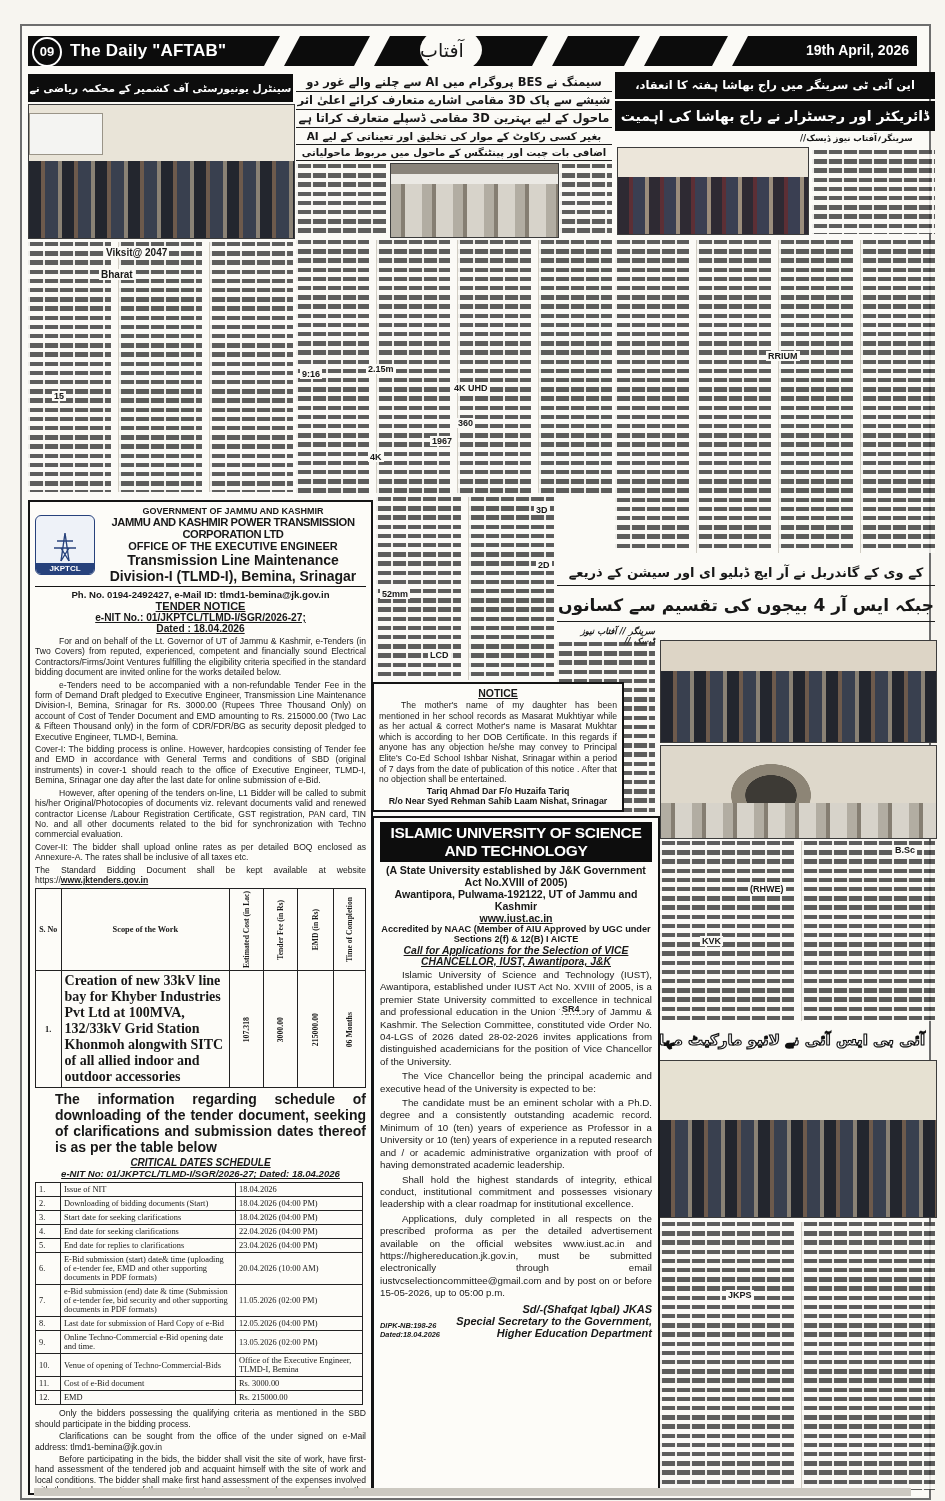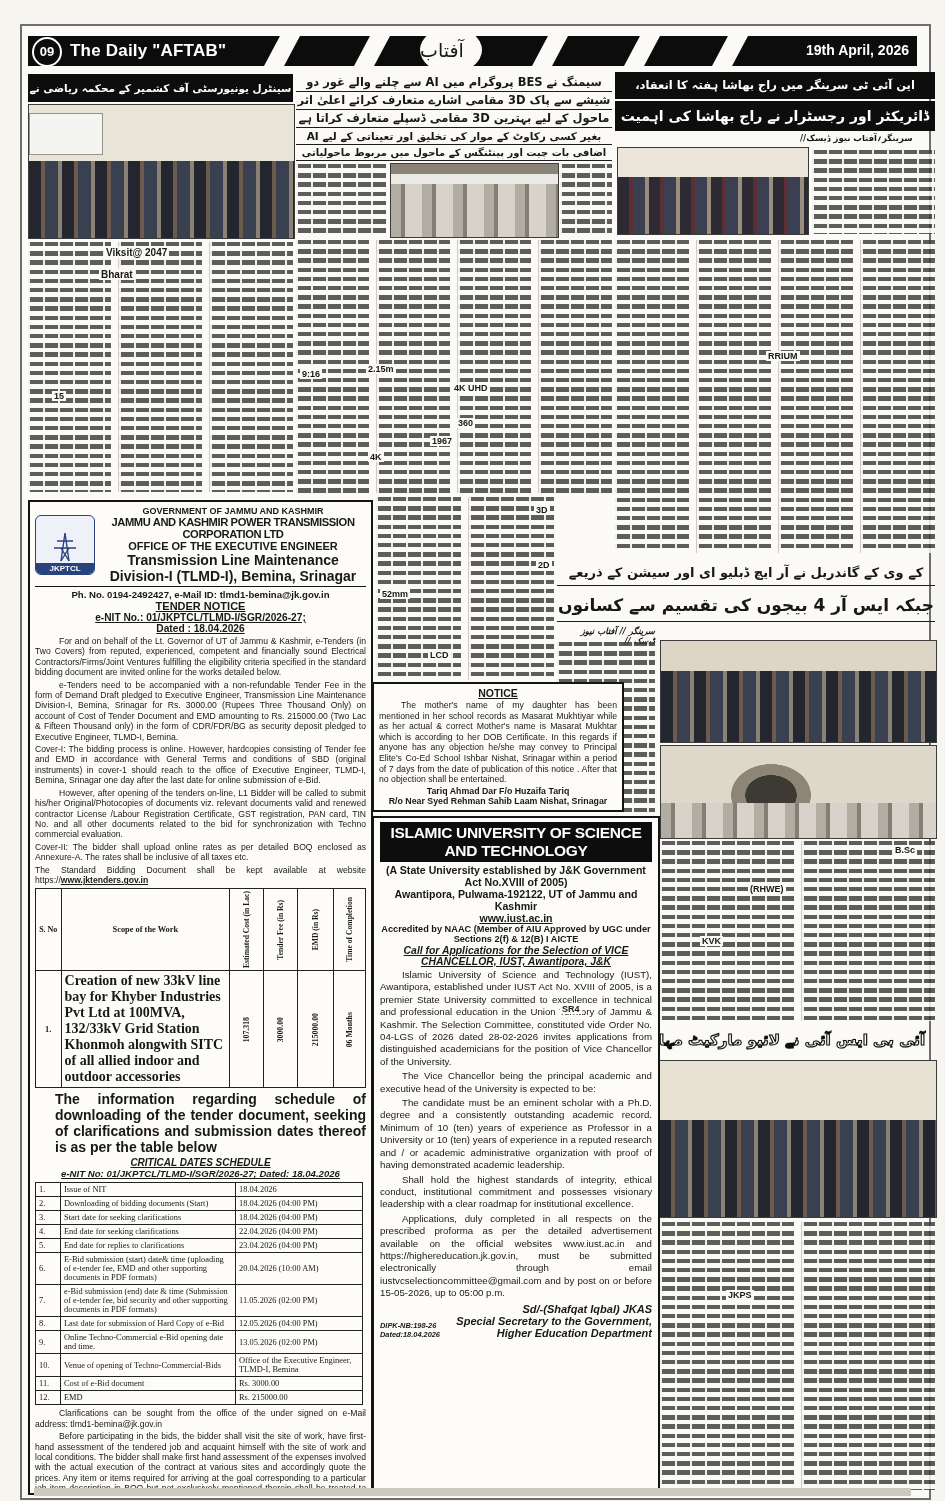--- a/index.html
+++ b/index.html
@@ -320,20 +320,21 @@
           </tr>
 
           <tr>
             <td style="width:18px;">12.</td>
             <td style="width:168px;">EMD</td>
             <td>Rs. 215000.00</td>
           </tr>
         </tbody>
     </table>
 
+    <p class="tn ind">Only the bidders possessing the qualifying criteria as mentioned in the SBD should participate in the bidding process.</p>
     <p class="tn ind">Clarifications can be sought from the office of the under signed on e-Mail address: tlmd1-bemina@jk.gov.in</p>
     <p class="tn ind">Before participating in the bids, the bidder shall visit the site of work, have first-hand assessment of the tendered job and acquaint himself with the site of work and local conditions. The bidder shall make first hand assessment of the expenses involved with the actual execution of the contract at various sites and accordingly quote the prices. Any item or items required for arriving at the goal corresponding to a particular job item description in BOQ but not exclusively mentioned therein shall be treated to be included in the particular job item description without incurring any further financial liability on JKPTCL.</p>
     <p class="tn ind">The Bidders are advised to furnish and upload complete bidder address including address of place of business along with all valid Landline/Mobile Nos /fax Nos plus e-mailing addresses.</p>
 
   </div>
 
   <div class="box" style="left:372px;top:682px;width:252px;height:130px;padding:3px 5px;overflow:hidden;">
     <div class="b un ctr" style="font-size:10.5px;">NOTICE</div>
     <p style="font-size:8.7px;line-height:10.6px;text-align:justify;text-indent:22px;margin:1px 0;">The mother's name of my daughter has been mentioned in her school records as Masarat Mukhtiyar while as her actual &amp; correct Mother's name is Masarat Mukhtar which is according to her DOB Certificate. In this regards if anyone has any objection he/she may convey to Principal Elite's Co-Ed School Ishbar Nishat, Srinagar within a period of 7 days from the date of publication of this notice . After that no objection shall be entertained.</p>
     <div class="b ctr" style="font-size:8.8px;">Tariq Ahmad Dar F/o Huzaifa Tariq</div>

